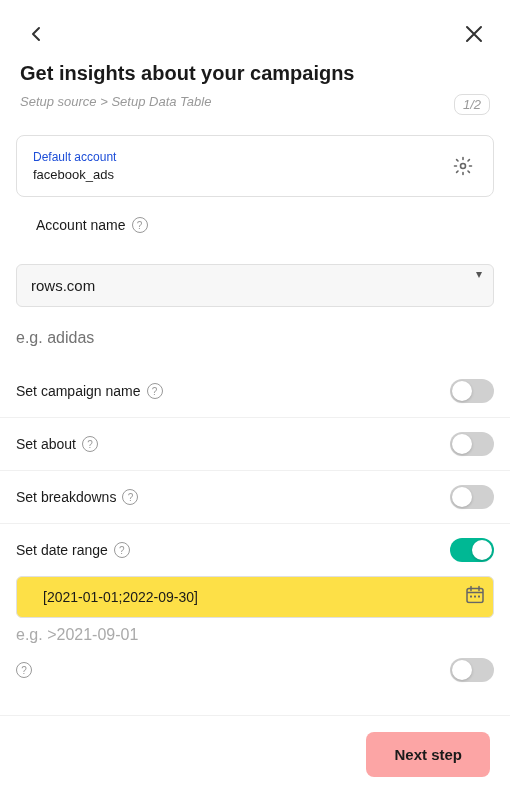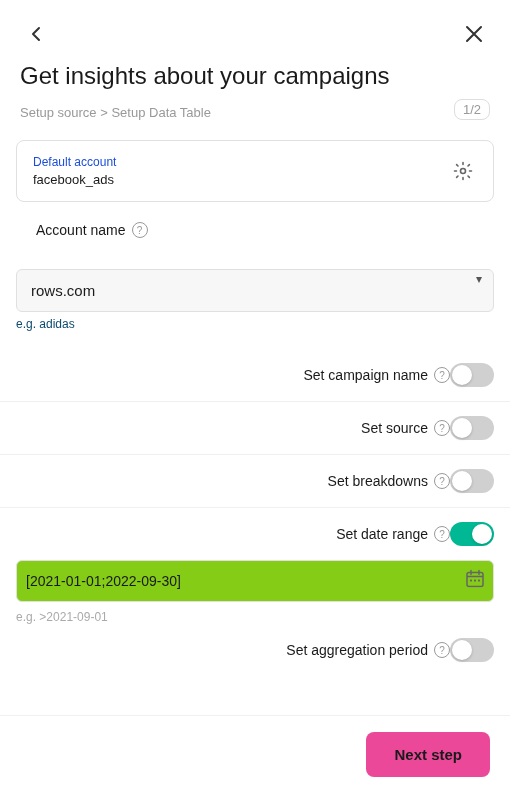--- a/index.html
+++ b/index.html
@@ -24,31 +24,32 @@
       height: 32px;
       display: flex;
       align-items: center;
       justify-content: center;
       cursor: pointer;
       font-size: 18px;
       color: #333;
     }
 
     .page-title {
-      font-size: 24px;
-      font-weight: 400;
+      font-size: 20px;
+      font-weight: 700;
       padding: 0 20px 8px;
       line-height: 1.3;
     }
 
     .breadcrumb {
       display: flex;
-      align-items: flex-end;
+      align-items: flex-start;
       justify-content: space-between;
       padding: 0 20px 20px;
+      font-style: italic;
     }
 
     .breadcrumb-text {
       font-size: 13px;
       color: #999;
     }
 
     .step-indicator {
       font-size: 13px;
       color: #999;
@@ -148,28 +149,28 @@
       position: absolute;
       right: 12px;
       top: 50%;
       transform: translateY(-50%);
       pointer-events: none;
       font-size: 12px;
       color: #555;
     }
 
     .form-hint {
-      font-size: 12px;
-      color: #0c4a6e;
-      margin-top: 5px;
+      font-size: 16px;
+      color: #737373;
+      margin-top: 22px;
     }
 
     .toggle-row {
       display: flex;
-      justify-content: flex-end;
+      justify-content: space-between;
       align-items: center;
       padding: 14px 16px;
       border-bottom: 1px solid #f0f0f0;
     }
 
     .toggle-row:last-of-type {
       border-bottom: none;
     }
 
     .toggle-label {
@@ -216,60 +217,60 @@
       left: 22px;
     }
 
     .date-input-wrapper {
       position: relative;
       margin: 0 16px 4px;
     }
 
     .date-input {
       width: 100%;
-      padding: 12px 44px 12px 9px;
+      padding: 12px 44px 12px 26px;
       font-size: 14px;
       border: 1px solid #e0e0e0;
       border-radius: 6px;
-      background: #84cc16;
+      background: #fde047;
       color: #1a1a1a;
     }
 
     .calendar-icon-btn {
       position: absolute;
       right: 10px;
       top: 50%;
       transform: translateY(-50%);
       background: none;
       border: none;
       cursor: pointer;
       color: #666;
       font-size: 17px;
     }
 
     .date-hint {
-      font-size: 12px;
+      font-size: 16px;
       color: #aaa;
       padding: 4px 16px 0;
     }
 
     .bottom-bar {
       position: absolute;
       bottom: 0;
       left: 0;
       right: 0;
       padding: 16px 20px 24px;
       display: flex;
       justify-content: flex-end;
       background: #fff;
       border-top: 1px solid #f0f0f0;
     }
 
     .next-btn {
-      background: #ec4899;
+      background: #fca5a5;
       color: #1a1a1a;
       border: none;
       padding: 14px 28px;
       border-radius: 8px;
       font-size: 15px;
       font-weight: 600;
       cursor: pointer;
     }
 
     .toggle-section {
@@ -337,21 +338,21 @@
       <span>Set campaign name</span>
       <span class="help-icon">?</span>
     </div>
     <div class="toggle off">
       <div class="toggle-knob"></div>
     </div>
   </div>
 
   <div class="toggle-row">
     <div class="toggle-label">
-      <span>Set source</span>
+      <span>Set about</span>
       <span class="help-icon">?</span>
     </div>
     <div class="toggle off">
       <div class="toggle-knob"></div>
     </div>
   </div>
 
   <div class="toggle-row">
     <div class="toggle-label">
       <span>Set breakdowns</span>
@@ -385,21 +386,20 @@
       <rect x="8" y="10" width="2" height="2" rx="0.5" fill="#666"></rect>
       <rect x="12" y="10" width="2" height="2" rx="0.5" fill="#666"></rect>
     </svg>
   </button>
 </div>
 <div class="date-hint">e.g. &gt;2021-09-01</div>
 
 <div class="toggle-section">
   <div class="toggle-row">
     <div class="toggle-label">
-      <span>Set aggregation period</span>
       <span class="help-icon">?</span>
     </div>
     <div class="toggle off">
       <div class="toggle-knob"></div>
     </div>
   </div>
 </div>
 
 <div class="bottom-bar">
   <button class="next-btn">Next step</button>

